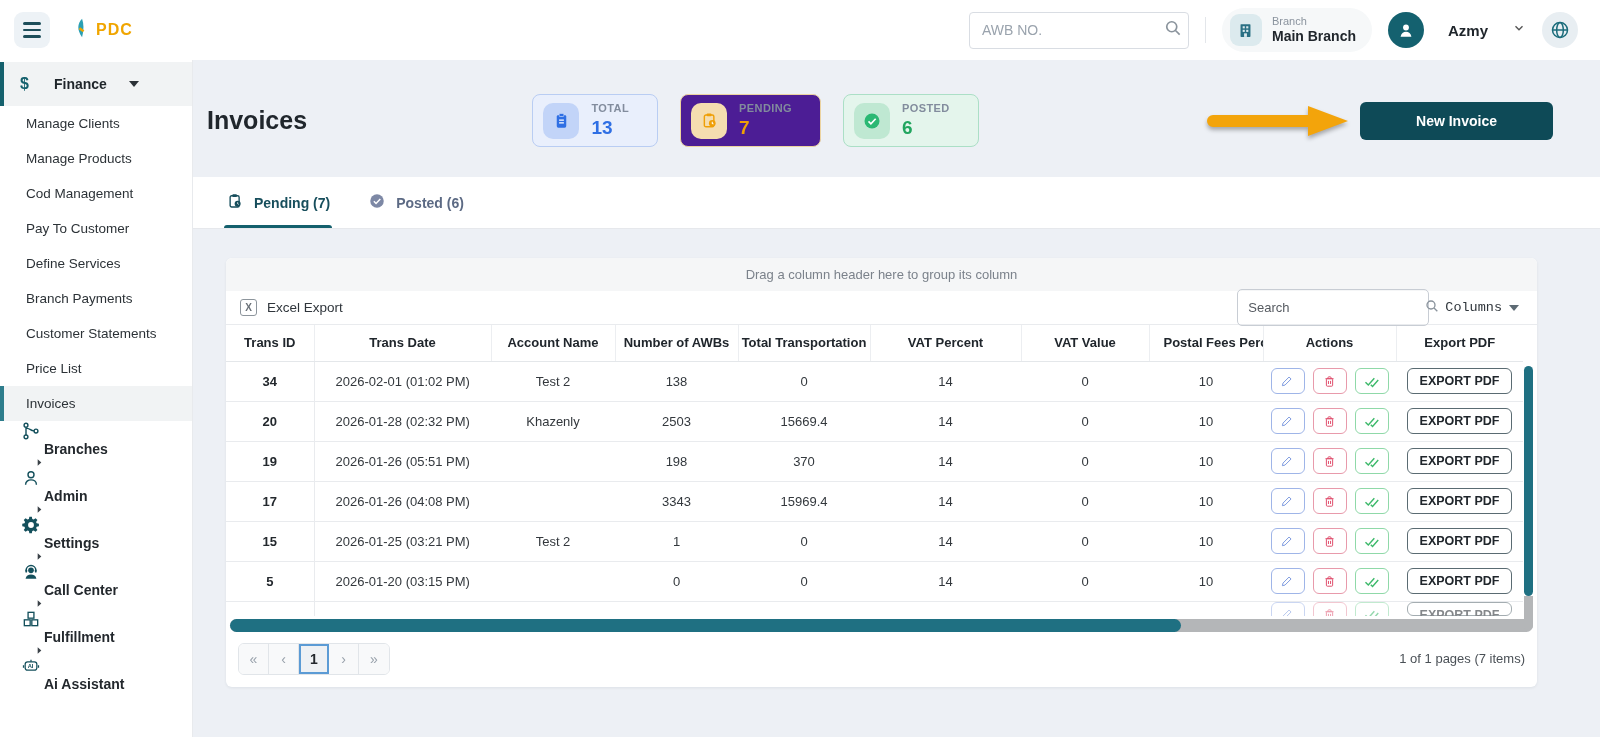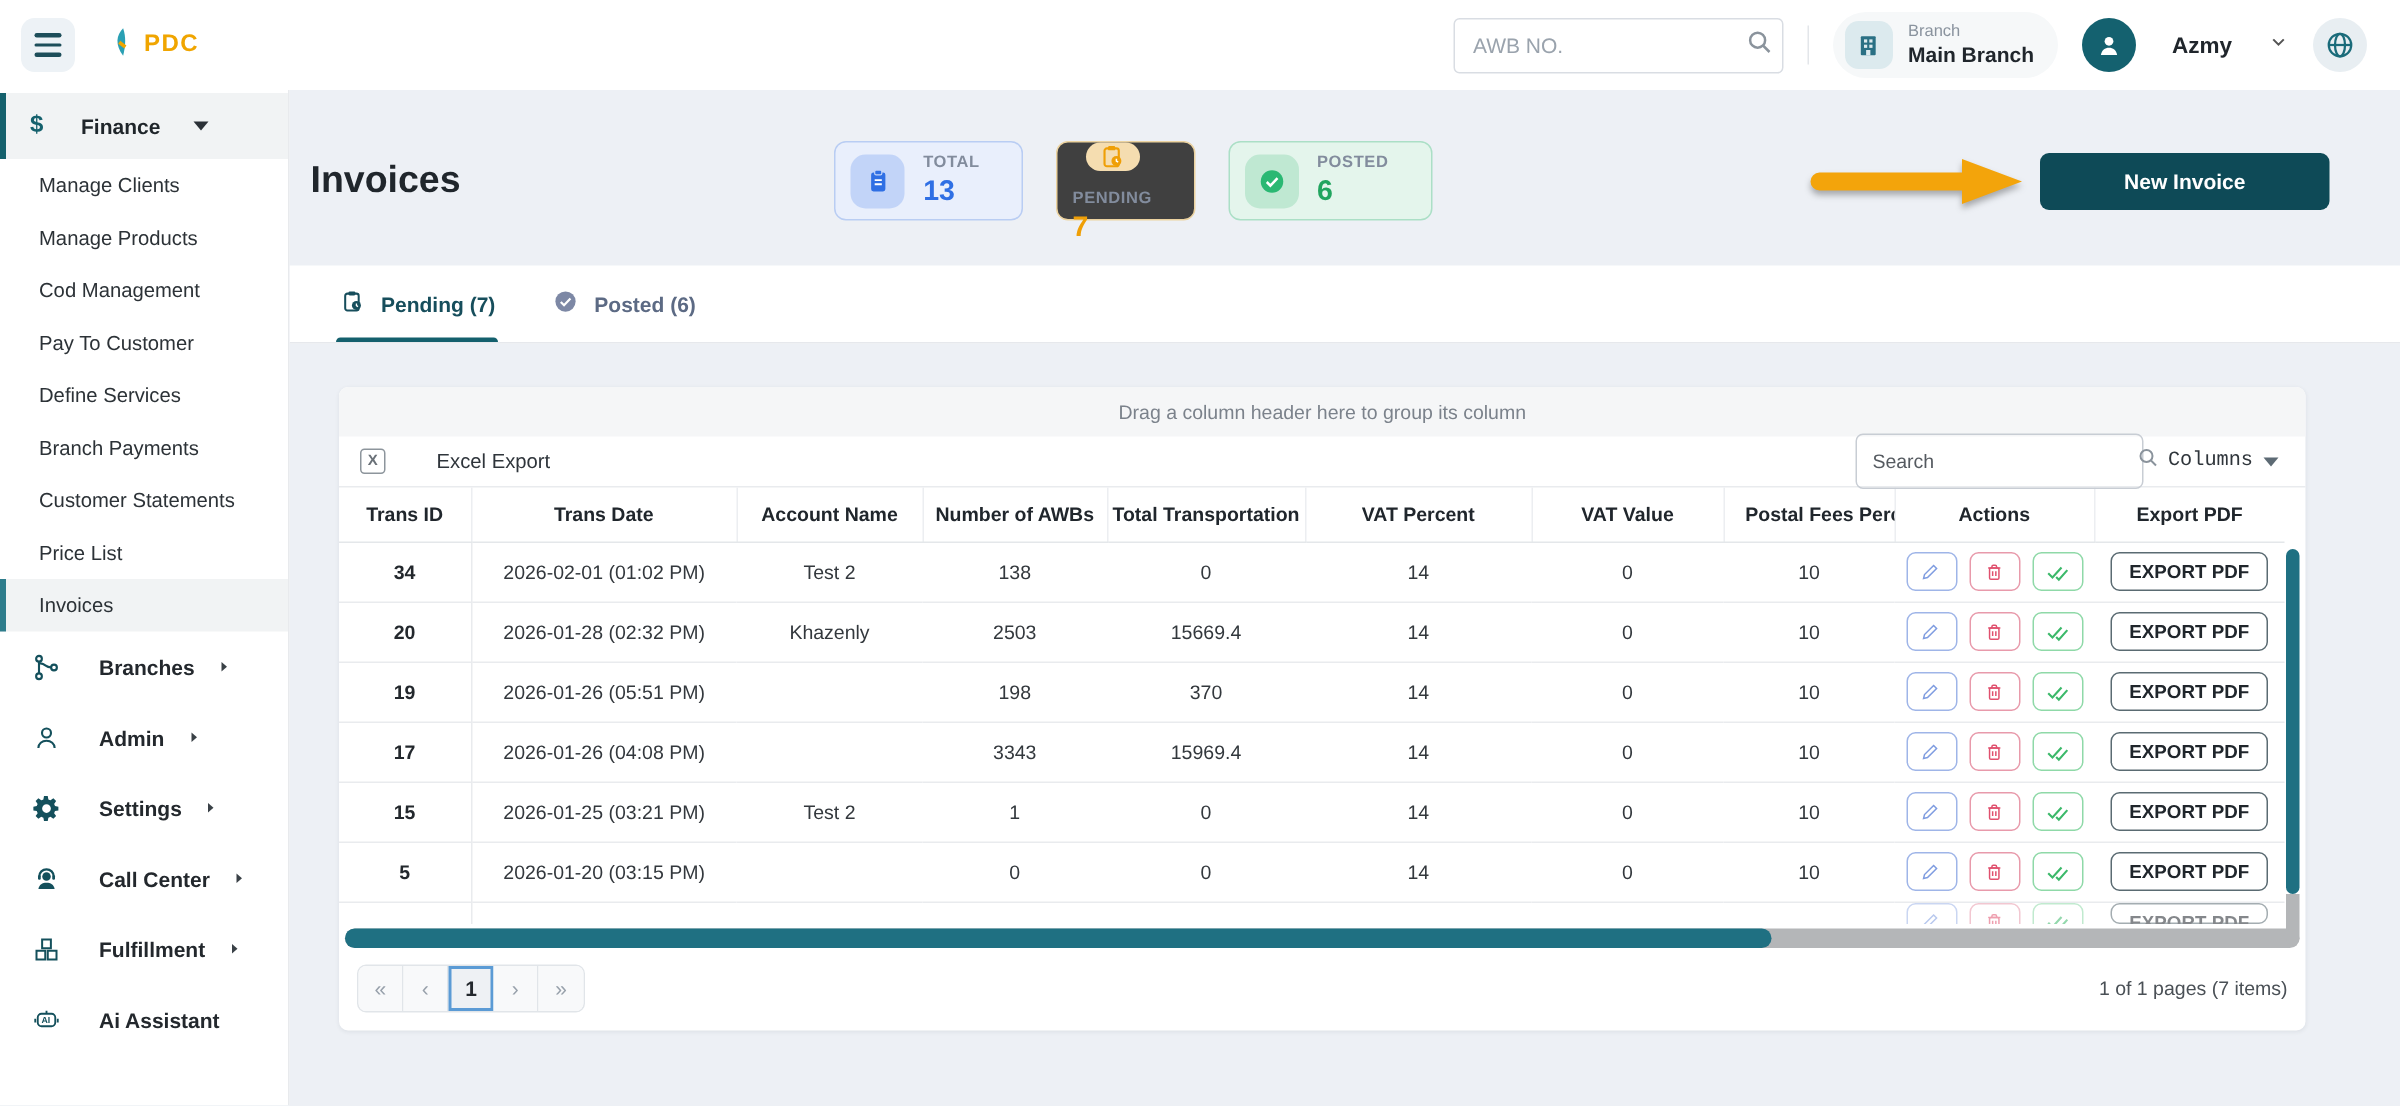--- a/index.html
+++ b/index.html
@@ -29,34 +29,34 @@
 
   
   .layout { display:flex; height:677px; }
   .sidebar { width:193px; background:#fff; border-right:1px solid #e8eaed; flex-shrink:0; overflow:hidden; padding-top:2px; }
   .finance-header { display:flex; align-items:center; height:44px; background:#f1f3f4; border-left:4px solid #15616d; padding:0 12px 0 16px; cursor:pointer; }
   .dollar-glyph { color:#15616d; font-weight:800; font-size:16px; width:20px; }
   .finance-label { font-weight:700; font-size:14px; margin-left:14px; color:#1f252a; }
   .caret-down { width:0; height:0; border-left:5px solid transparent; border-right:5px solid transparent; border-top:6px solid #2b3137; margin-left:22px; }
   .sub-item { padding:10px 10px 10px 22px; font-size:13.5px; color:#2c3237; cursor:pointer; border-left:4px solid transparent; }
   .sub-item.active { background:#f1f3f4; border-left-color:#2e7d8c; }
-  .section-item { display:flex; align-items:center; height:47px; padding:0 10px 0 20px; cursor:pointer; }
+  .section-item { display:flex; align-items:flex-start; height:47px; padding:0 10px 0 20px; cursor:pointer;flex-direction:column; }
   .section-icon { width:22px; display:flex; align-items:center; justify-content:center; color:#14505c; }
   .section-label { font-weight:700; font-size:14px; color:#23282d; margin-left:24px; }
   .chev-right { margin-left:14px; color:#3a4147; }
   .chev-right svg { display:block; }
 
   
   .main { flex:1; display:flex; flex-direction:column; overflow:hidden; }
   .page-header { display:flex; align-items:center; padding:18px 47px 14px 14px; }
   .page-title { font-size:25px; font-weight:800; color:#20262c; }
   .stats { display:flex; gap:22px; margin:16px auto; }
   .stat-card { display:flex; align-items:center; gap:12px; height:53px; padding:0 28px 0 10px; border-radius:8px; border:1px solid; }
   .stat-card.total   { background:#e9effc; border-color:#b9cdf3; }
-  .stat-card.pending { background:#404040; border-color:#ecd3a0;flex-direction:column; }
+  .stat-card.pending { background:#4c1d95; border-color:#ecd3a0; }
   .stat-card.posted  { background:#e4f5ec; border-color:#abdfc6; }
   .stat-tile { width:36px; height:36px; border-radius:10px; display:flex; align-items:center; justify-content:center; }
   .stat-card.total   .stat-tile { background:#c2d4f8; }
   .stat-card.pending .stat-tile { background:#f5ddb0; }
   .stat-card.posted  .stat-tile { background:#bfe8d2; }
   .stat-meta { line-height:1.25; }
   .stat-label { font-size:11px; font-weight:700; letter-spacing:.4px; color:#828c9d; }
   .stat-value { font-size:19px; font-weight:800; }
   .stat-card.total .stat-value { color:#2f6fe4; }
   .stat-card.pending .stat-value { color:#ef9f06; }
@@ -70,21 +70,21 @@
   .tab.active { color:#174e5c; }
   .tab.active::after { content:""; position:absolute; left:-2px; right:-2px; bottom:0; height:3px; background:#14606d; border-radius:3px 3px 0 0; }
   .tab.inactive { color:#5c6a84; }
 
   
   .card { margin:29px 63px 0 33px; background:#fff; border-radius:6px; box-shadow:0 1px 3px rgba(40,50,60,.08); position:relative; }
   .group-band { height:33px; background:#f5f6f7; border-radius:6px 6px 0 0; display:flex; align-items:center; justify-content:center; font-size:13px; color:#7b828b; }
   .toolbar { height:34px; display:flex; align-items:center; padding:0 10px 0 14px; border-bottom:1px solid #e9ebee; }
   .excel-export { display:flex; align-items:center; gap:10px; cursor:pointer; background:none; border:none; font-family:inherit; }
   .excel-glyph { width:17px; height:17px; border:1.5px solid #8d959c; border-radius:3px; font-size:10px; font-weight:700; color:#6a7178; display:flex; align-items:center; justify-content:center; }
-  .excel-label { font-size:13.5px; color:#2f353b;margin-left:24px; }
+  .excel-label { font-size:13.5px; color:#2f353b; }
   .toolbar-right { margin-left:auto; display:flex; align-items:center; gap:16px; padding-right:8px; }
   .table-search { width:192px; height:37px; border:1px solid #c8cdd4; border-radius:5px; display:flex; align-items:center; padding:0 8px 0 10px; }
   .table-search input { border:none; outline:none; flex:1; font-size:13px; font-family:inherit; color:#333; }
   .table-search input::placeholder { color:#555a60; }
   .columns-chooser { display:flex; align-items:center; gap:7px; background:none; border:none; font-family:Liberation Mono, monospace; font-size:13.5px; color:#2f353b; cursor:pointer; }
   .tri-down { width:0; height:0; border-left:5px solid transparent; border-right:5px solid transparent; border-top:6px solid #5d6a74; }
 
   .table-wrap { margin-right:14px; }
   table { width:100%; border-collapse:collapse; table-layout:fixed; }
   th { height:36px; font-size:13px; font-weight:700; color:#20262c; text-align:center; border-bottom:1px solid #e4e7ea; border-right:1px solid #eceef1; white-space:nowrap; overflow:hidden; cursor:pointer; }

